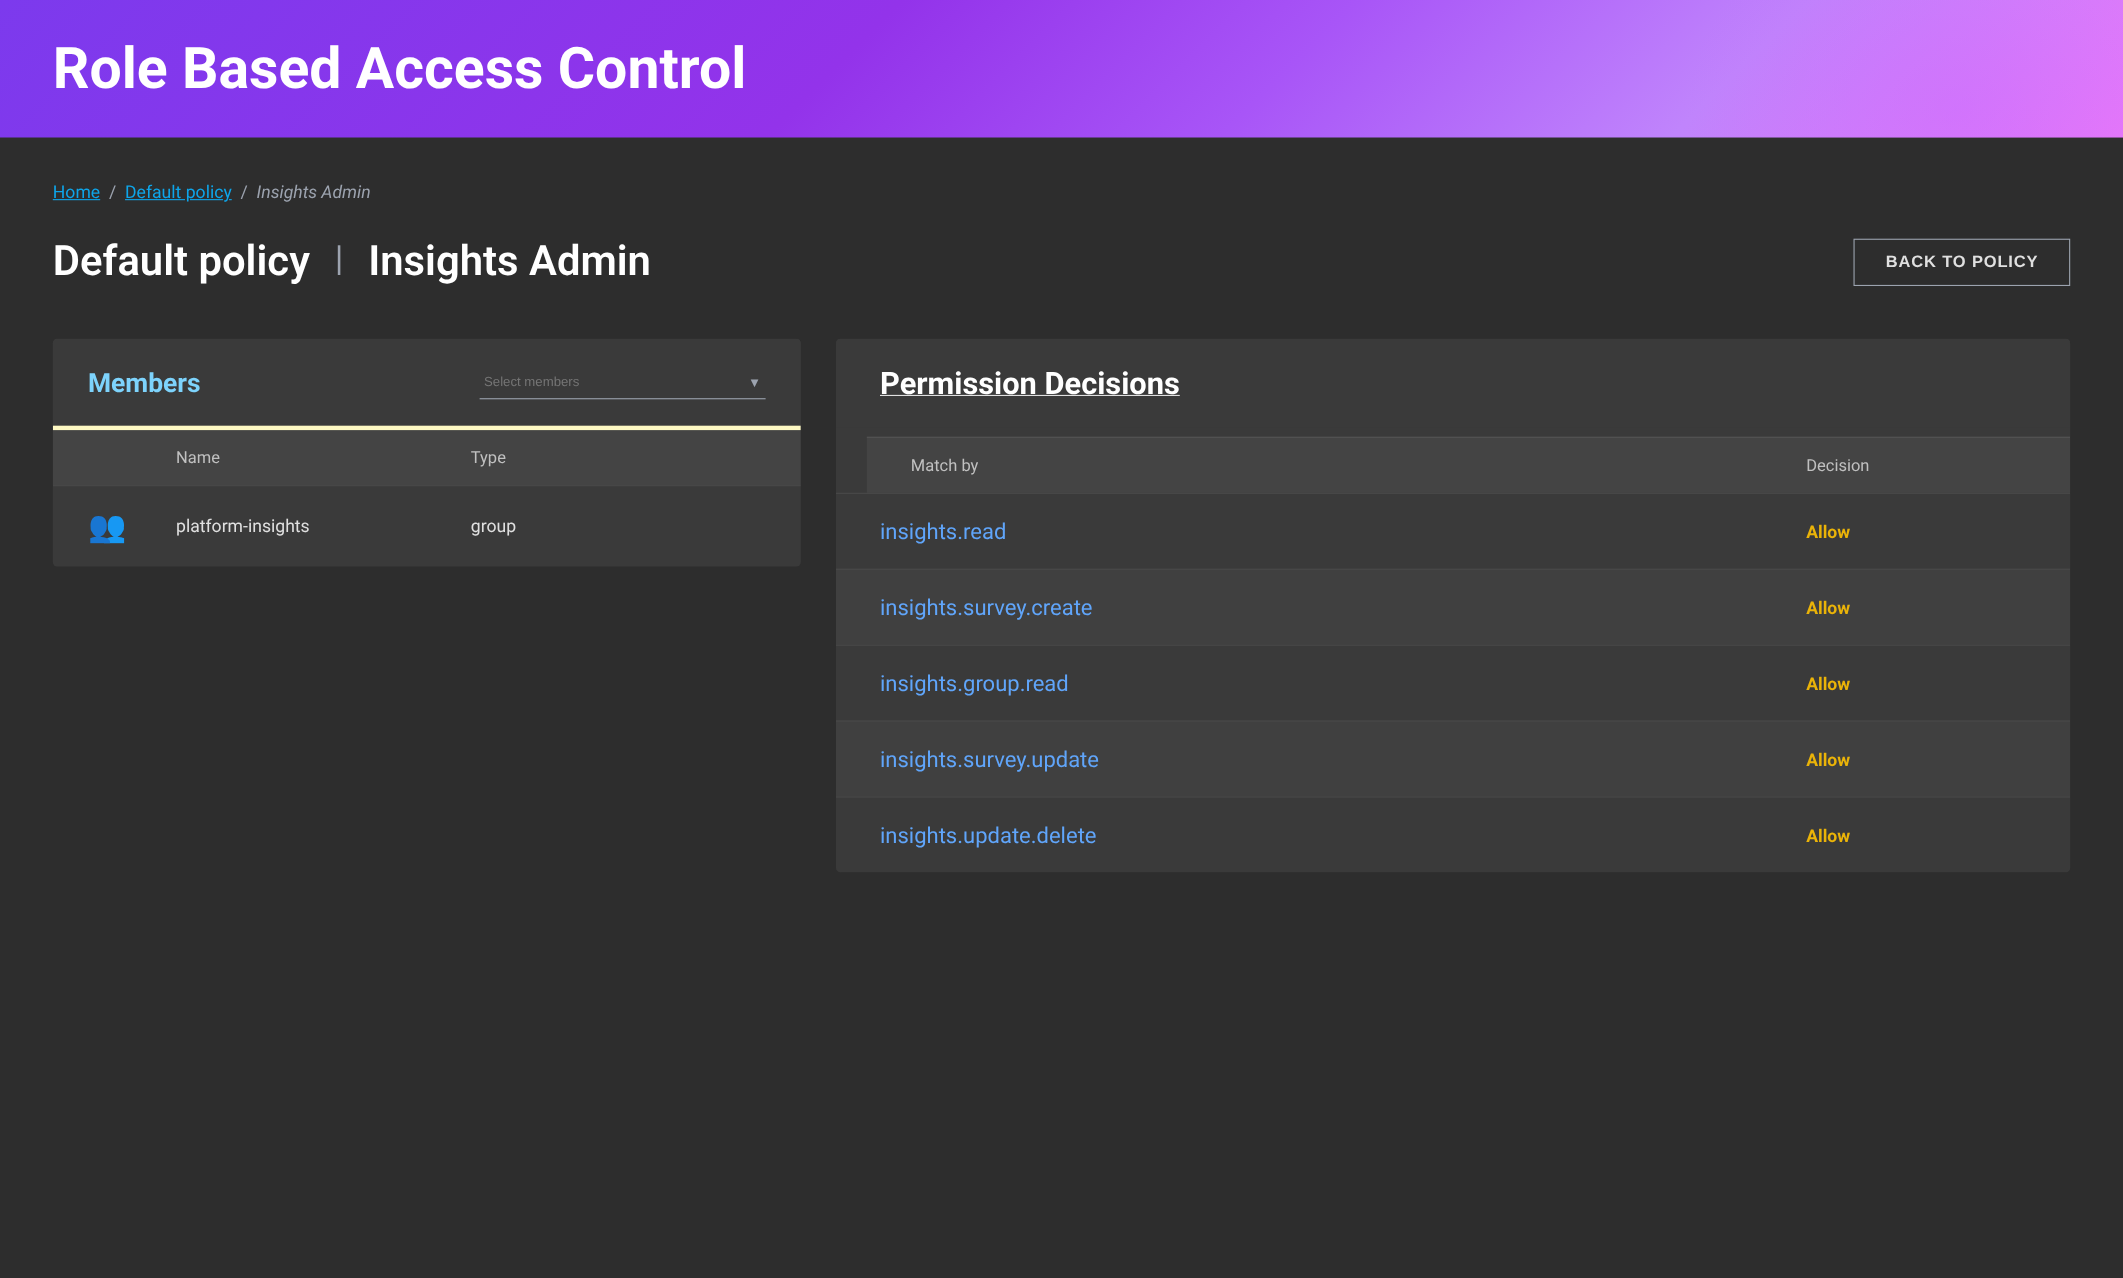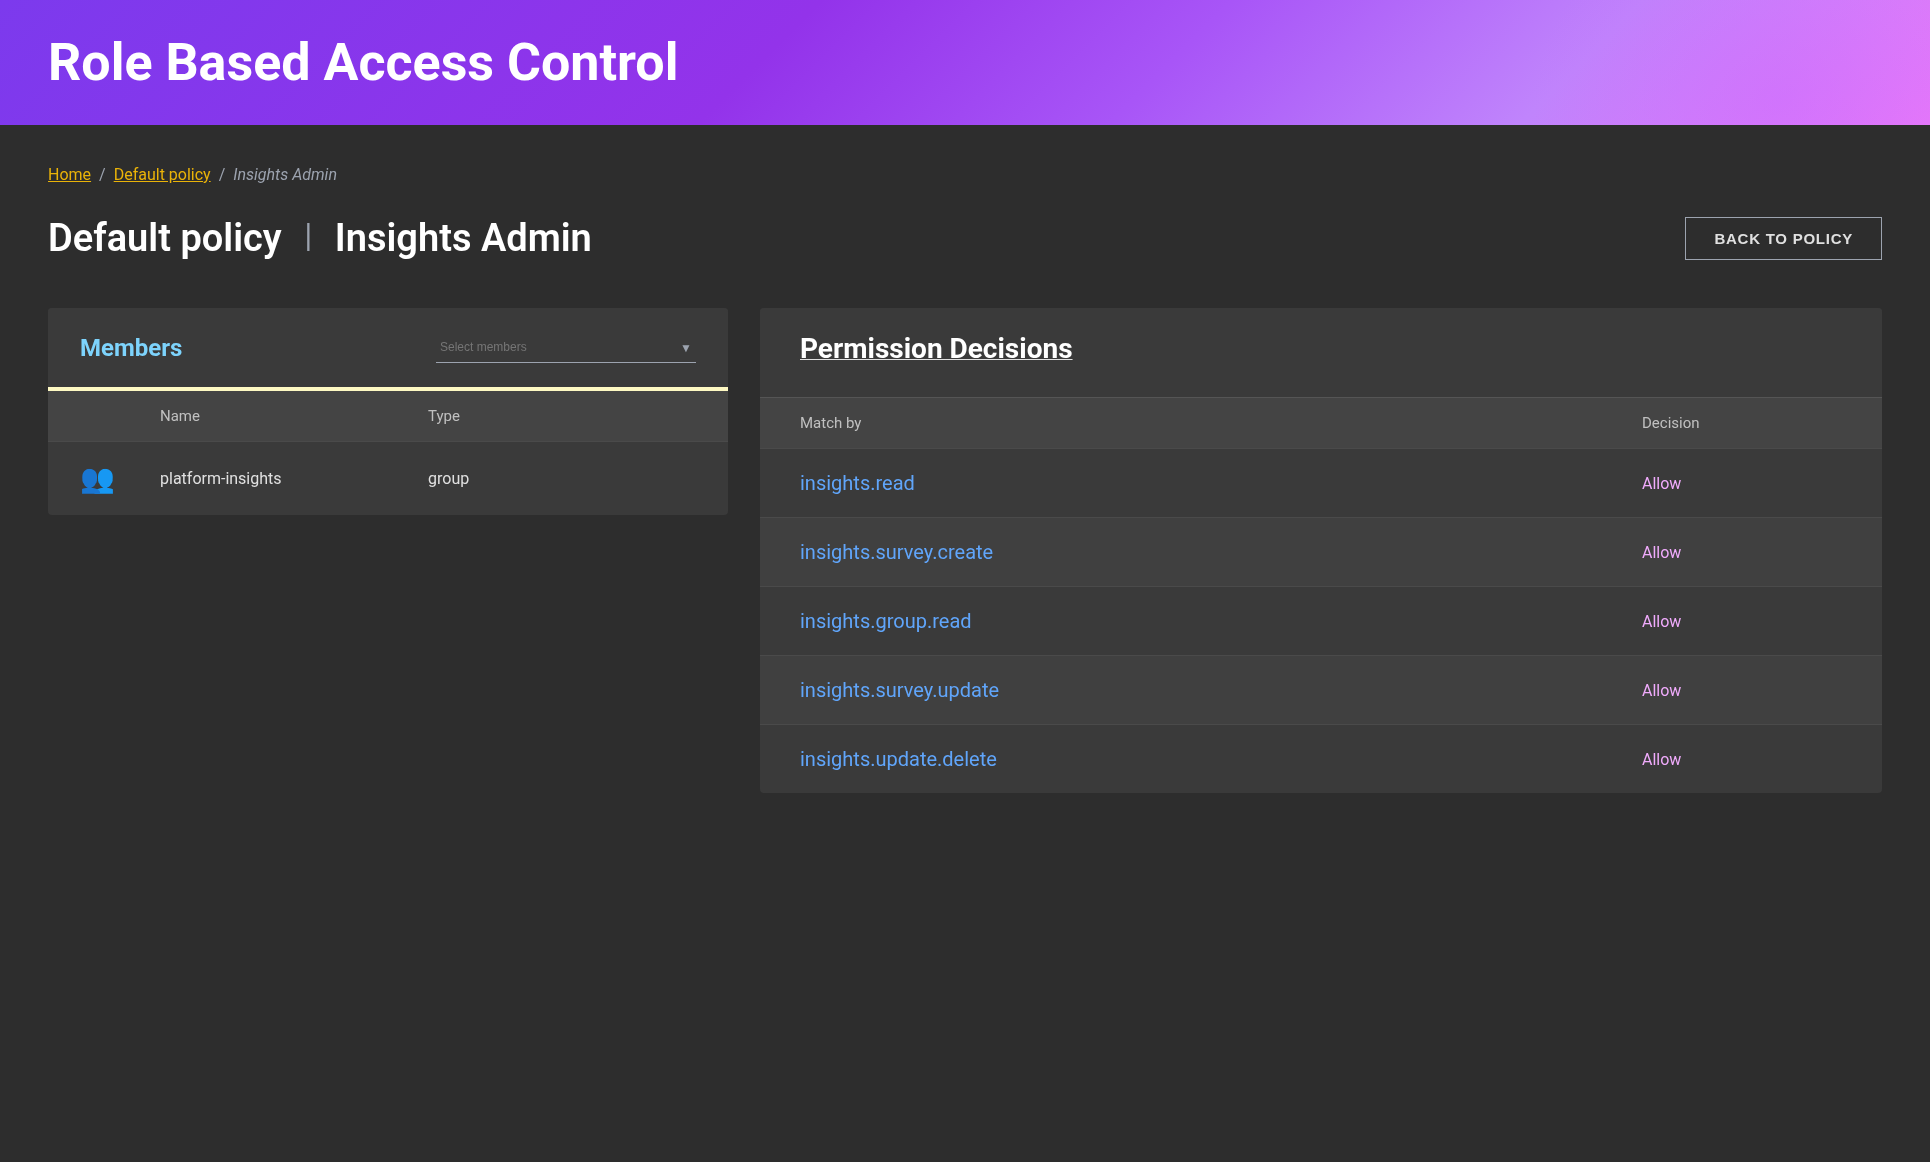--- a/index.html
+++ b/index.html
@@ -53,21 +53,21 @@
     
     .breadcrumb {
       display: flex;
       align-items: center;
       gap: 8px;
       margin-bottom: 32px;
       font-size: 16px;
     }
 
     .breadcrumb-link {
-      color: #eab308;
+      color: #0ea5e9;
       text-decoration: underline;
       cursor: pointer;
     }
 
     .breadcrumb-separator {
       color: #9ca3af;
     }
 
     .breadcrumb-current {
       color: #9ca3af;
@@ -218,20 +218,21 @@
       color: #ffffff;
     }
 
     .permissions-table-header {
       display: grid;
       grid-template-columns: 1fr 200px;
       padding: 16px 40px;
       background: #444444;
       border-top: 1px solid #555;
       margin-top: 8px;
+      margin-left: 28px;
     }
 
     .permissions-col-header {
       font-size: 15px;
       color: #c0c0c0;
     }
 
     .permissions-table-row {
       display: grid;
       grid-template-columns: 1fr 200px;
@@ -244,21 +245,22 @@
       background: #404040;
     }
 
     .permission-match {
       font-size: 20px;
       color: #60a5fa;
     }
 
     .permission-decision {
       font-size: 16px;
-      color: #f0abfc;
+      color: #eab308;
+      font-weight: bold;
     }
   </style>
 </head>
 <body>
 
 <div class="header">
   <h1 class="header-title">Role Based Access Control</h1>
 </div>
 
 <div class="main-content">

